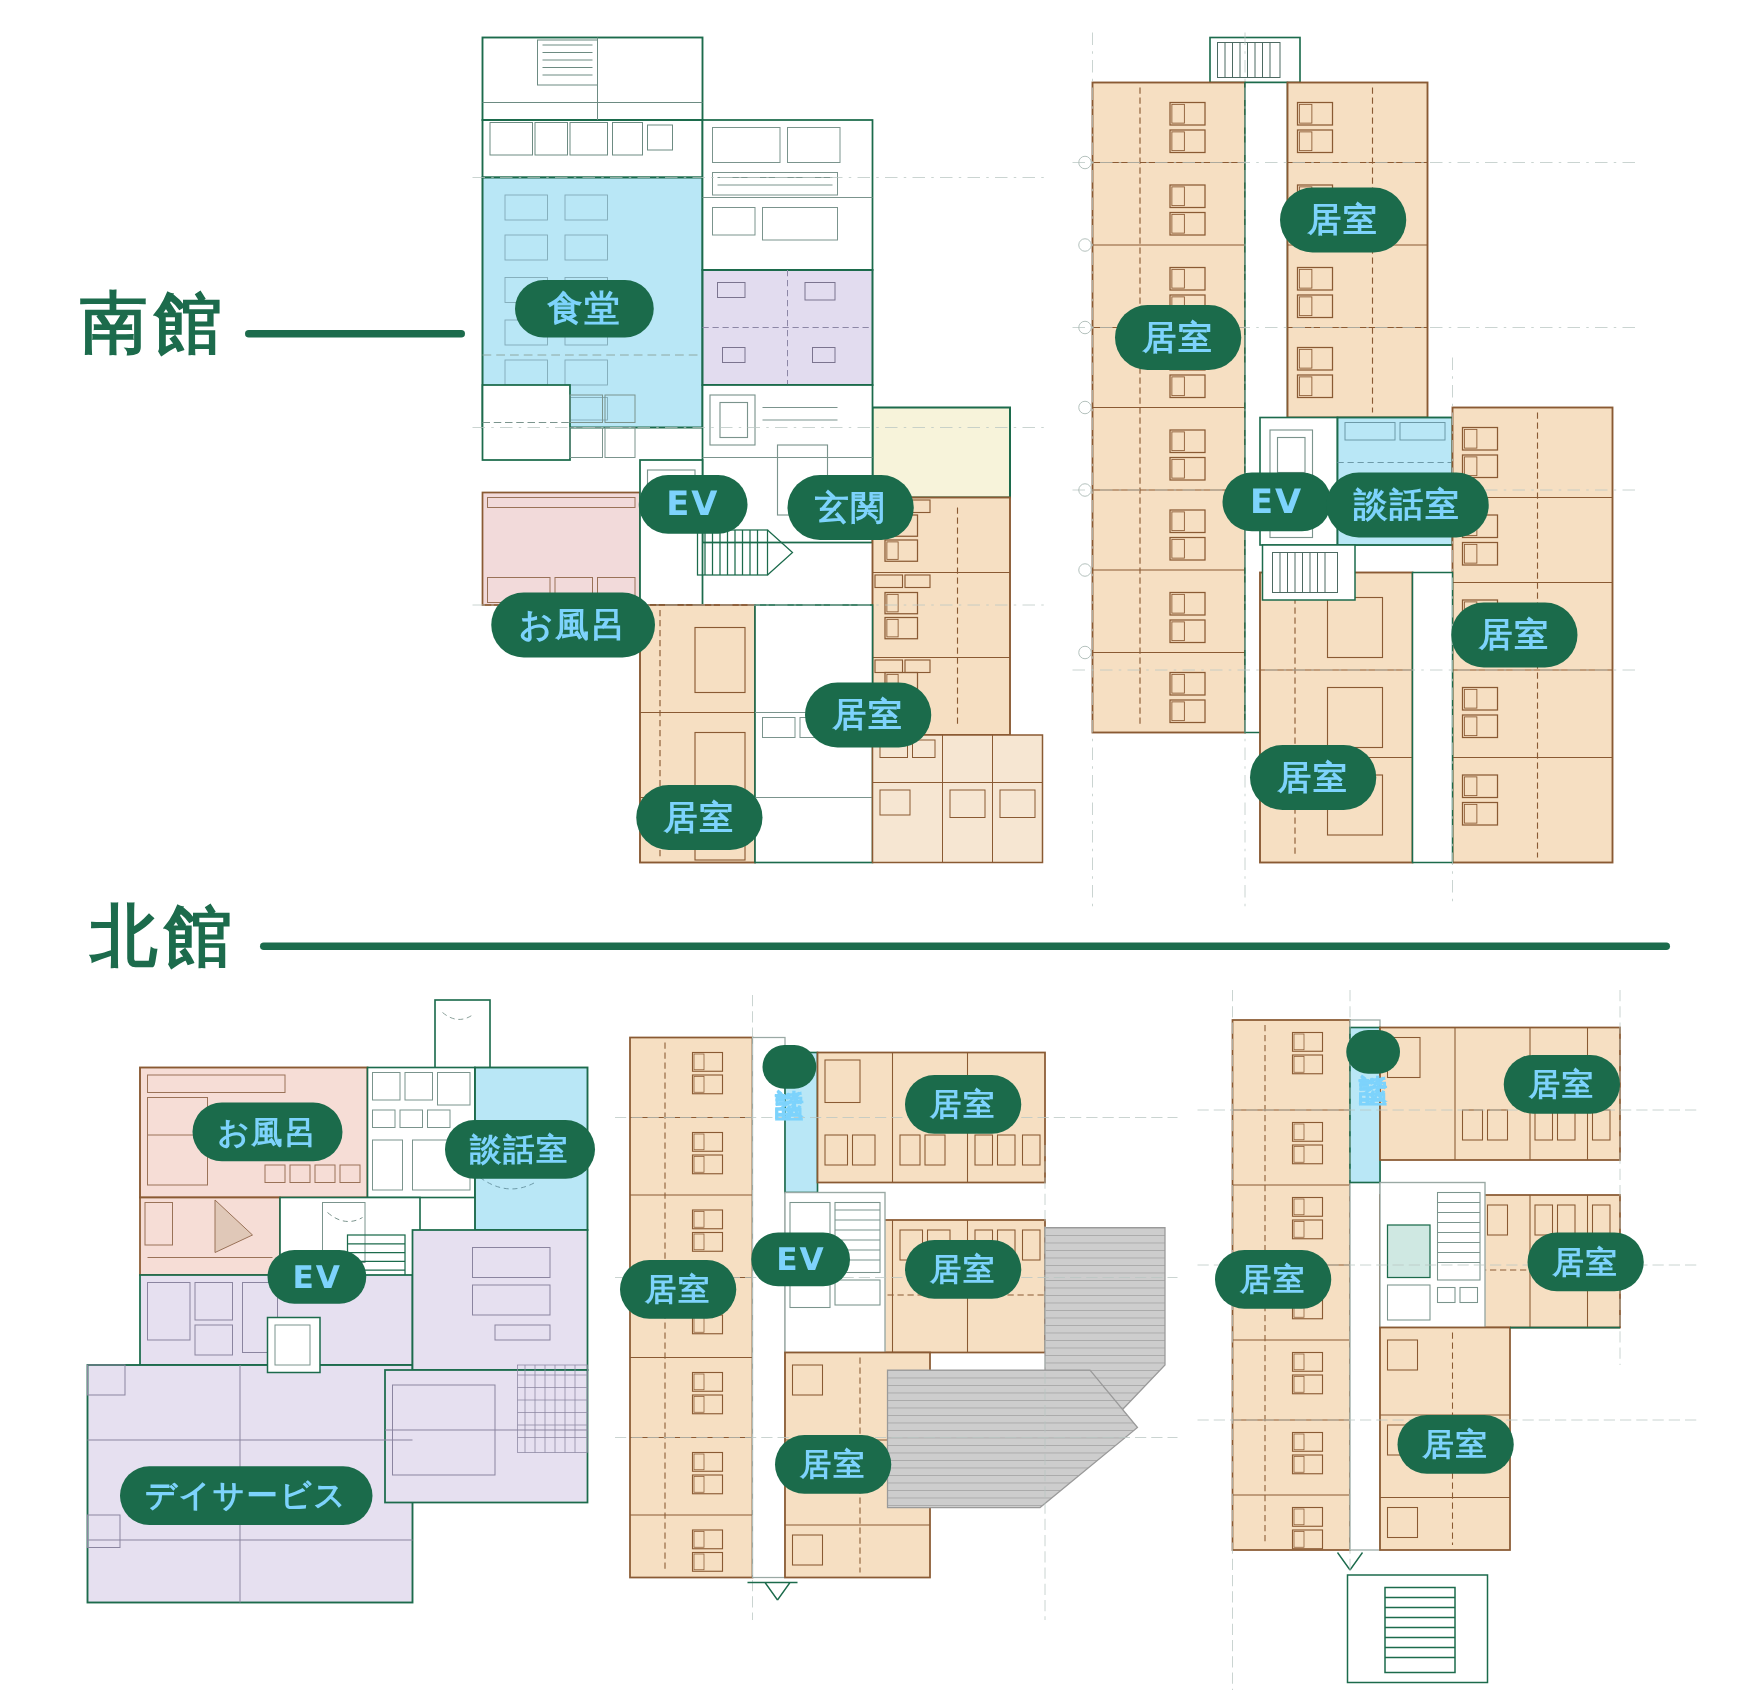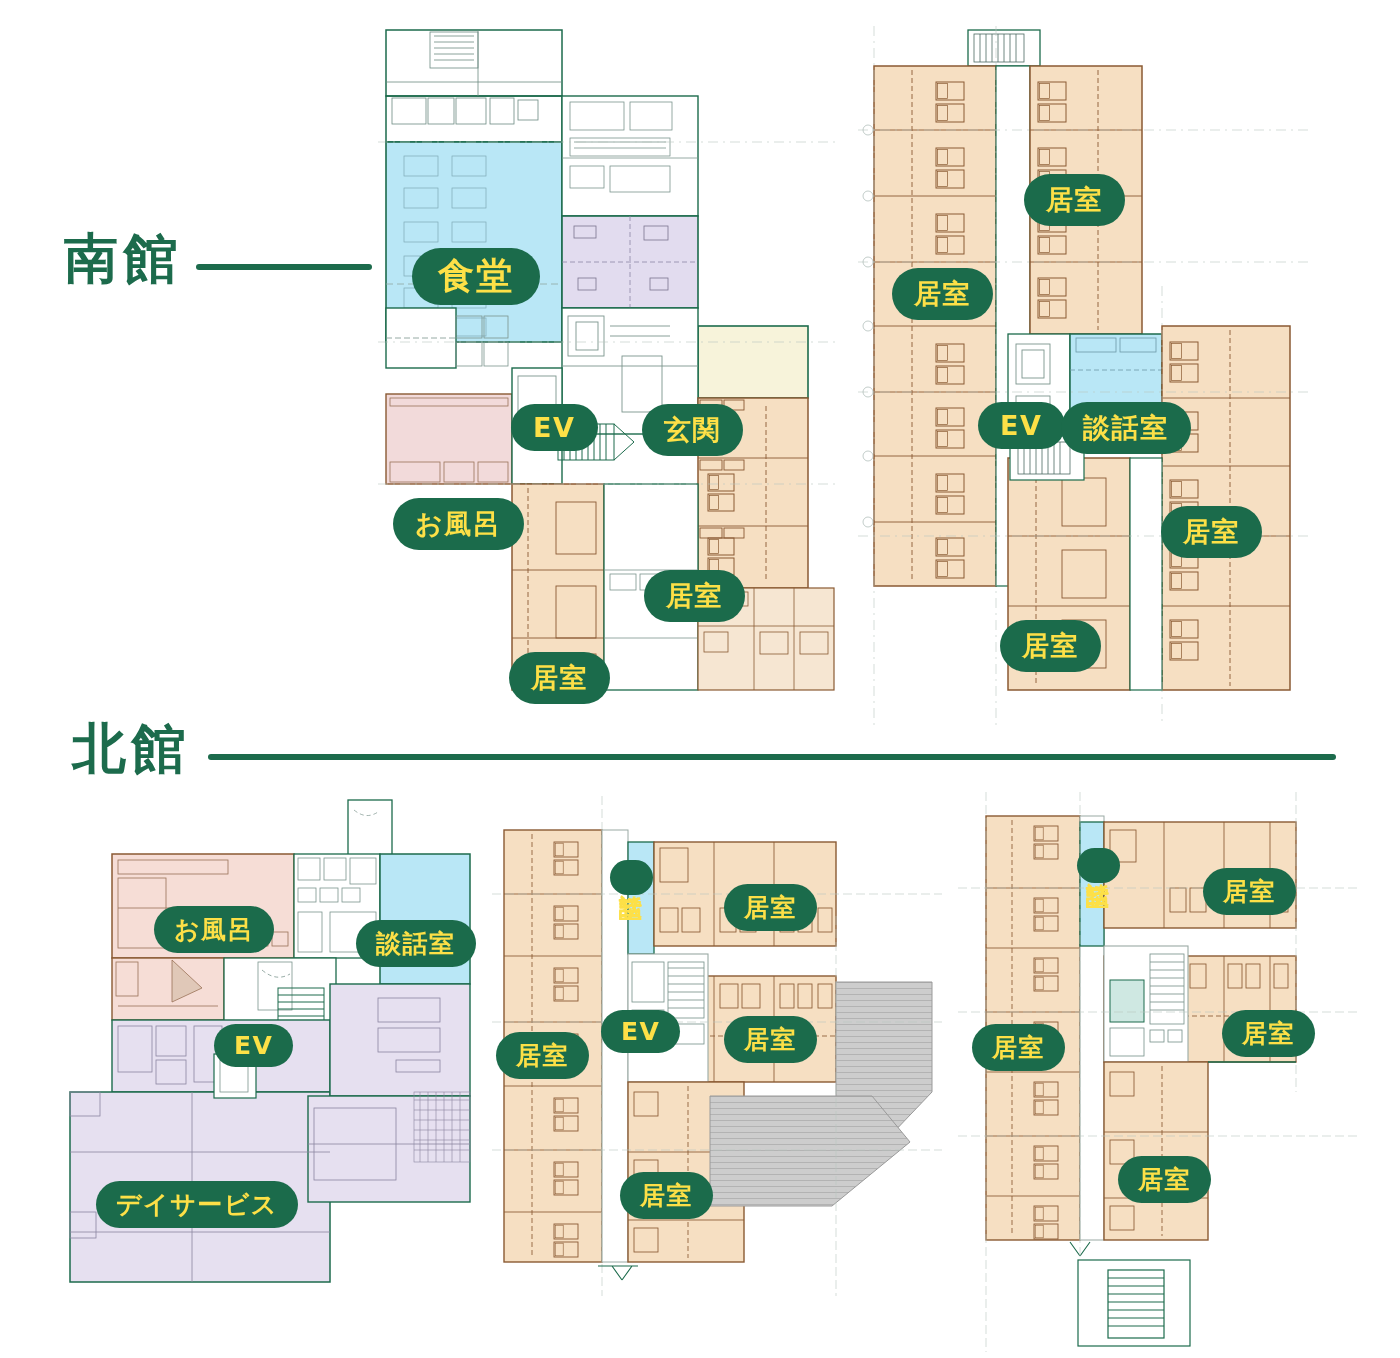--- a/index.html
+++ b/index.html
@@ -17,31 +17,30 @@
     font-size:54px;line-height:1;white-space:nowrap;
   }
   .sec-rule{position:absolute;height:6px;background:#1c6b4c;border-radius:3px;}
 
   
   .plan{position:absolute;}
   .plan svg{display:block;width:100%;height:100%;overflow:visible;}
 
   
   .pill{
-    position:absolute;background:#1b6b4b;color:#fde047;
+    position:absolute;background:#1b6b4b;color:#7dd3fc;
     border-radius:999px;display:flex;align-items:flex-end;justify-content:center;
     font-weight:700;letter-spacing:.06em;white-space:nowrap;
     box-shadow:0 0 0 0 rgba(0,0,0,0);
     z-index:40;
-    margin-top:24px;
   }
   .pill.v{
     writing-mode:vertical-rl;text-orientation:upright;letter-spacing:.04em;
   }
-  .pill.sz-lg{font-size:36px;padding:4px 26px;}
+  .pill.sz-lg{font-size:28px;padding:4px 26px;}
   .pill.sz-md{font-size:27px;padding:8px 22px;}
   .pill.sz-sm{font-size:25px;padding:7px 20px;}
   .pill.sz-xs{font-size:23px;padding:6px 17px;}
   .pill.v.sz-xs{padding:16px 6px;}
 </style>
 </head>
 <body>
 
 <div class="stage">
 
@@ -213,21 +212,21 @@
         <path d="M0 116 H460 M0 316 H460 M0 458 H460"></path>
       </g>
     </svg>
 
     <div class="pill sz-lg" style="left:34px;top:198px;">
       <span>食堂</span>
     </div>
     <div class="pill sz-md" style="left:133px;top:354px;">
       <span>EV</span>
     </div>
-    <div class="pill sz-md" style="left:264px;top:354px;">
+    <div class="pill sz-md" style="left:252px;top:354px;">
       <span>玄関</span>
     </div>
     <div class="pill sz-md" style="left:15px;top:448px;">
       <span>お風呂</span>
     </div>
     <div class="pill sz-md" style="left:266px;top:520px;">
       <span>居室</span>
     </div>
     <div class="pill sz-md" style="left:131px;top:602px;">
       <span>居室</span>
@@ -469,21 +468,21 @@
 
     <div class="pill sz-sm" style="left:92px;top:90px;">
       <span>お風呂</span>
     </div>
     <div class="pill sz-sm" style="left:294px;top:104px;">
       <span>談話室</span>
     </div>
     <div class="pill sz-sm" style="left:152px;top:208px;">
       <span>EV</span>
     </div>
-    <div class="pill sz-sm" style="left:34px;top:365px;">
+    <div class="pill sz-sm" style="left:34px;top:381px;">
       <span>デイサービス</span>
     </div>
   </div>
 
   <div class="plan" style="left:492px;top:796px;width:450px;height:500px;">
     <svg viewBox="0 0 450 500" preserveAspectRatio="none">
       <defs>
         <g id="bedN">
           <rect width="24" height="15" fill="none" stroke="#8a5a33" stroke-width="0.9"></rect>
           <rect x="1.2" y="1.2" width="8" height="12.6" fill="none" stroke="#8a5a33" stroke-width="0.6"></rect>

